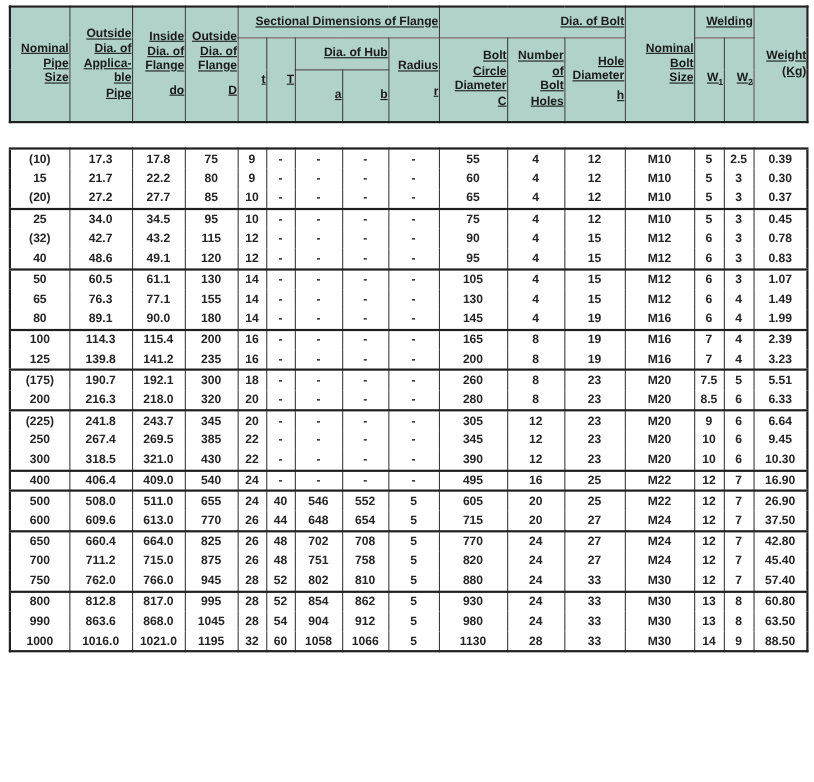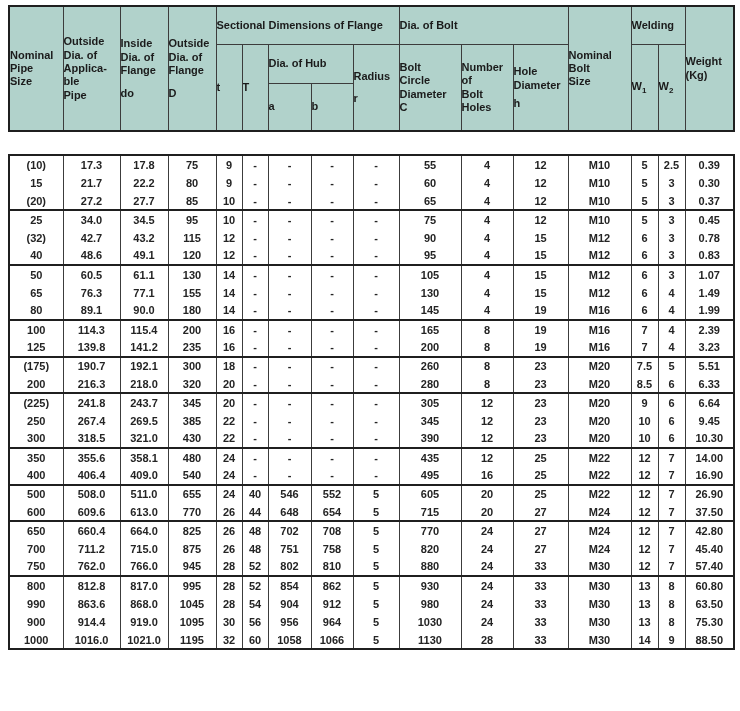--- a/index.html
+++ b/index.html
@@ -20,29 +20,30 @@
     table-layout: fixed;
     width: 725px;
   }
   
   .htable {
     border: 2px solid #1f1f1f;
   }
   .htable td {
     background: #b1d2cb;
     border: 1px solid #3c3c3c;
-    text-align: left;
+    text-align: right;
     vertical-align: middle;
     font-size: 11px;
     font-weight: bold;
     color: #1b1b1b;
     line-height: 1.22;
-    padding: 12px 0;
+    padding: 1px 0;
     white-space: pre-line;
     overflow: hidden;
+    text-decoration: underline;
   }
   .htable tr.r1 { height: 28px; }
   .htable tr.r2 { height: 29px; }
   .htable tr.r3 { height: 48px; }
   .ml { display: block; white-space: pre-line; }
   .sym { display: block; margin-top: 9px; }
   .htable sub { font-size: 8px; }
   
   .btable {
     border: 2px solid #1f1f1f;
@@ -452,38 +453,20 @@
           <td>12</td>
           <td>23</td>
           <td>M20</td>
           <td>10</td>
           <td>6</td>
           <td>10.30</td>
         </tr>
       </tbody>
       <tbody>
         <tr>
-          <td>350</td>
-          <td>355.6</td>
-          <td>358.1</td>
-          <td>480</td>
-          <td>24</td>
-          <td>-</td>
-          <td>-</td>
-          <td>-</td>
-          <td>-</td>
-          <td>435</td>
-          <td>12</td>
-          <td>25</td>
-          <td>M22</td>
-          <td>12</td>
-          <td>7</td>
-          <td>14.00</td>
-        </tr>
-        <tr>
           <td>400</td>
           <td>406.4</td>
           <td>409.0</td>
           <td>540</td>
           <td>24</td>
           <td>-</td>
           <td>-</td>
           <td>-</td>
           <td>-</td>
           <td>495</td>
@@ -620,38 +603,20 @@
           <td>5</td>
           <td>980</td>
           <td>24</td>
           <td>33</td>
           <td>M30</td>
           <td>13</td>
           <td>8</td>
           <td>63.50</td>
         </tr>
         <tr>
-          <td>900</td>
-          <td>914.4</td>
-          <td>919.0</td>
-          <td>1095</td>
-          <td>30</td>
-          <td>56</td>
-          <td>956</td>
-          <td>964</td>
-          <td>5</td>
-          <td>1030</td>
-          <td>24</td>
-          <td>33</td>
-          <td>M30</td>
-          <td>13</td>
-          <td>8</td>
-          <td>75.30</td>
-        </tr>
-        <tr>
           <td>1000</td>
           <td>1016.0</td>
           <td>1021.0</td>
           <td>1195</td>
           <td>32</td>
           <td>60</td>
           <td>1058</td>
           <td>1066</td>
           <td>5</td>
           <td>1130</td>

